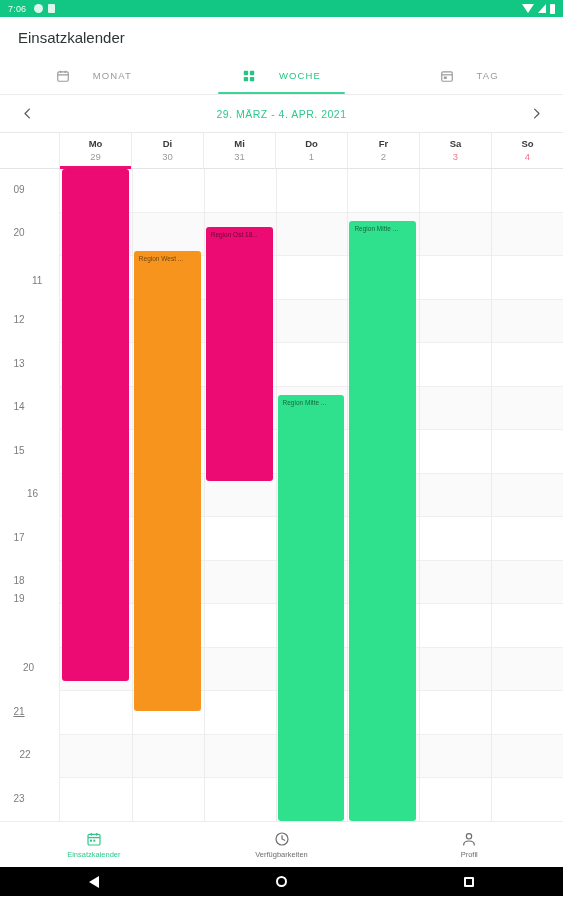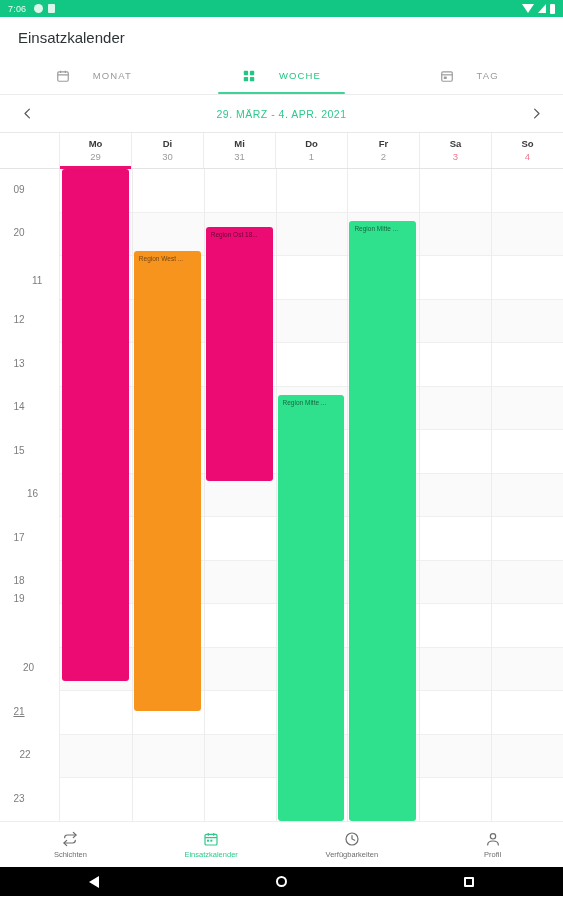--- a/index.html
+++ b/index.html
@@ -363,29 +363,20 @@
           <div class="event-label">Region Mitte ...</div>
         </div>
         <div class="event" style="background: rgb(47, 224, 140); left: 289.429px; width: 66.8571px; top: 52px; height: 600px;">
           <div class="event-label">Region Mitte ...</div>
         </div>
       </div>
   </div>
 </div>
 
 <div class="bottomnav" id="bottomnav">
-    <div class="bn-item">
-      <span class="bn-icon"><svg viewBox="0 0 24 24" width="16" height="16" fill="none" stroke="currentColor" stroke-width="1.8" stroke-linecap="round" stroke-linejoin="round">
-          <polyline points="17 2 21 6 17 10"></polyline>
-          <path d="M21 6H8a4 4 0 0 0-4 4"></path>
-          <polyline points="7 22 3 18 7 14"></polyline>
-          <path d="M3 18h13a4 4 0 0 0 4-4"></path>
-        </svg></span>
-      <span class="bn-label">Schichten</span>
-    </div>
     <div class="bn-item active">
       <span class="bn-icon"><svg viewBox="0 0 24 24" width="16" height="16" fill="none" stroke="currentColor" stroke-width="1.8">
           <rect x="3" y="5" width="18" height="16" rx="2"></rect>
           <path d="M3 10h18M8 3v4M16 3v4"></path>
           <rect x="6" y="13" width="3" height="3" fill="currentColor" stroke="none"></rect>
           <rect x="11" y="13" width="3" height="3" fill="currentColor" stroke="none"></rect>
         </svg></span>
       <span class="bn-label">Einsatzkalender</span>
     </div>
     <div class="bn-item">

